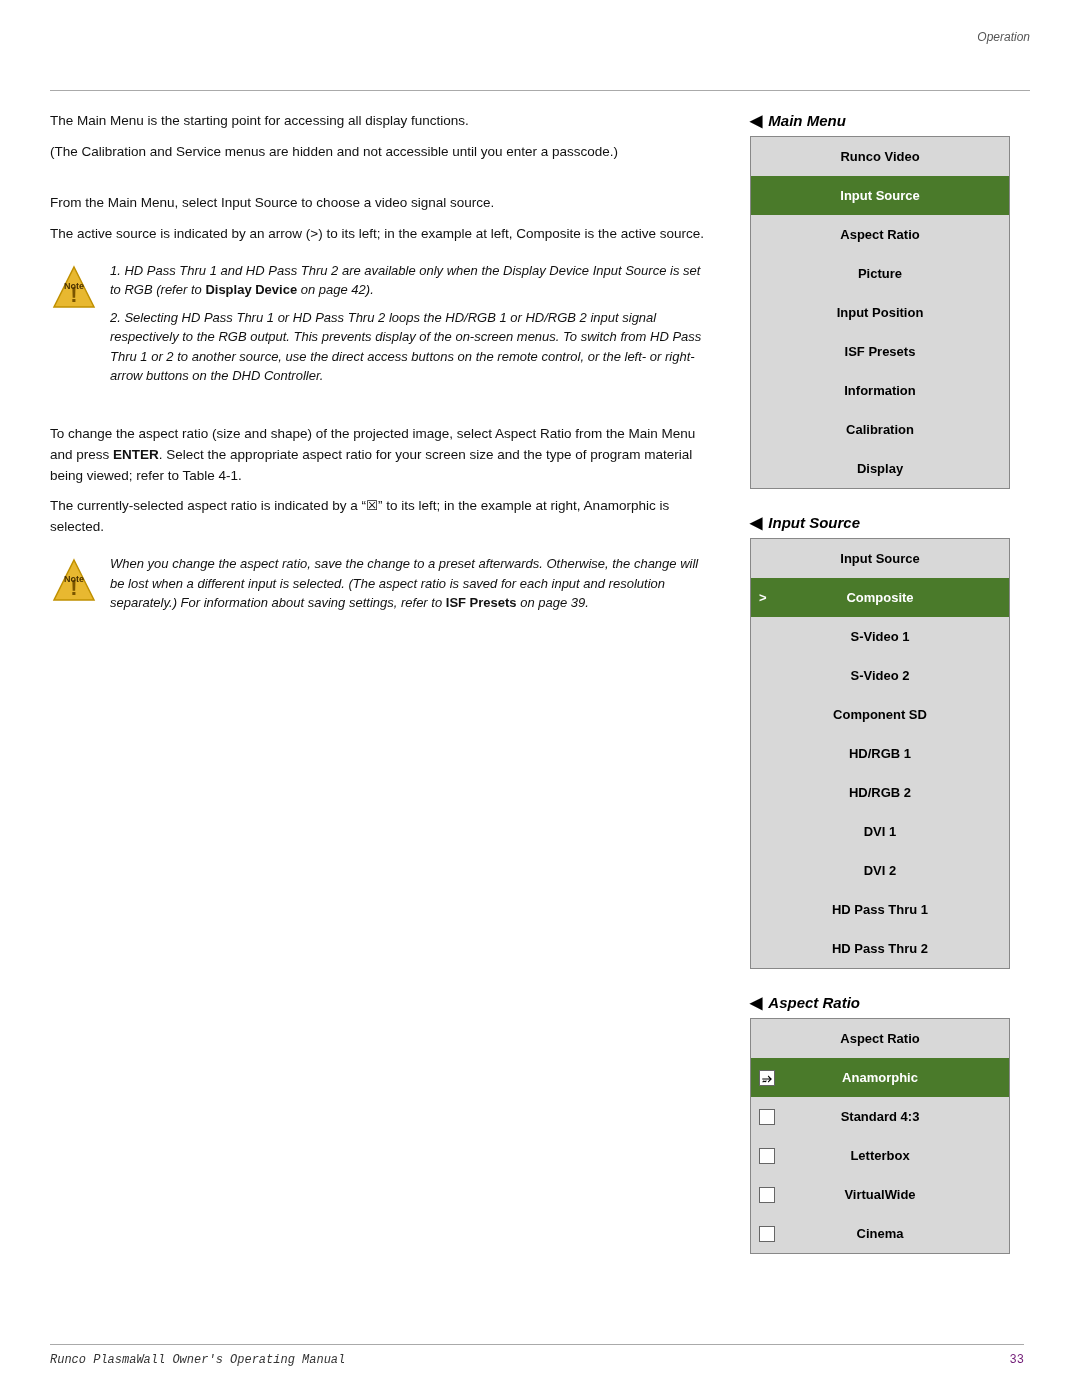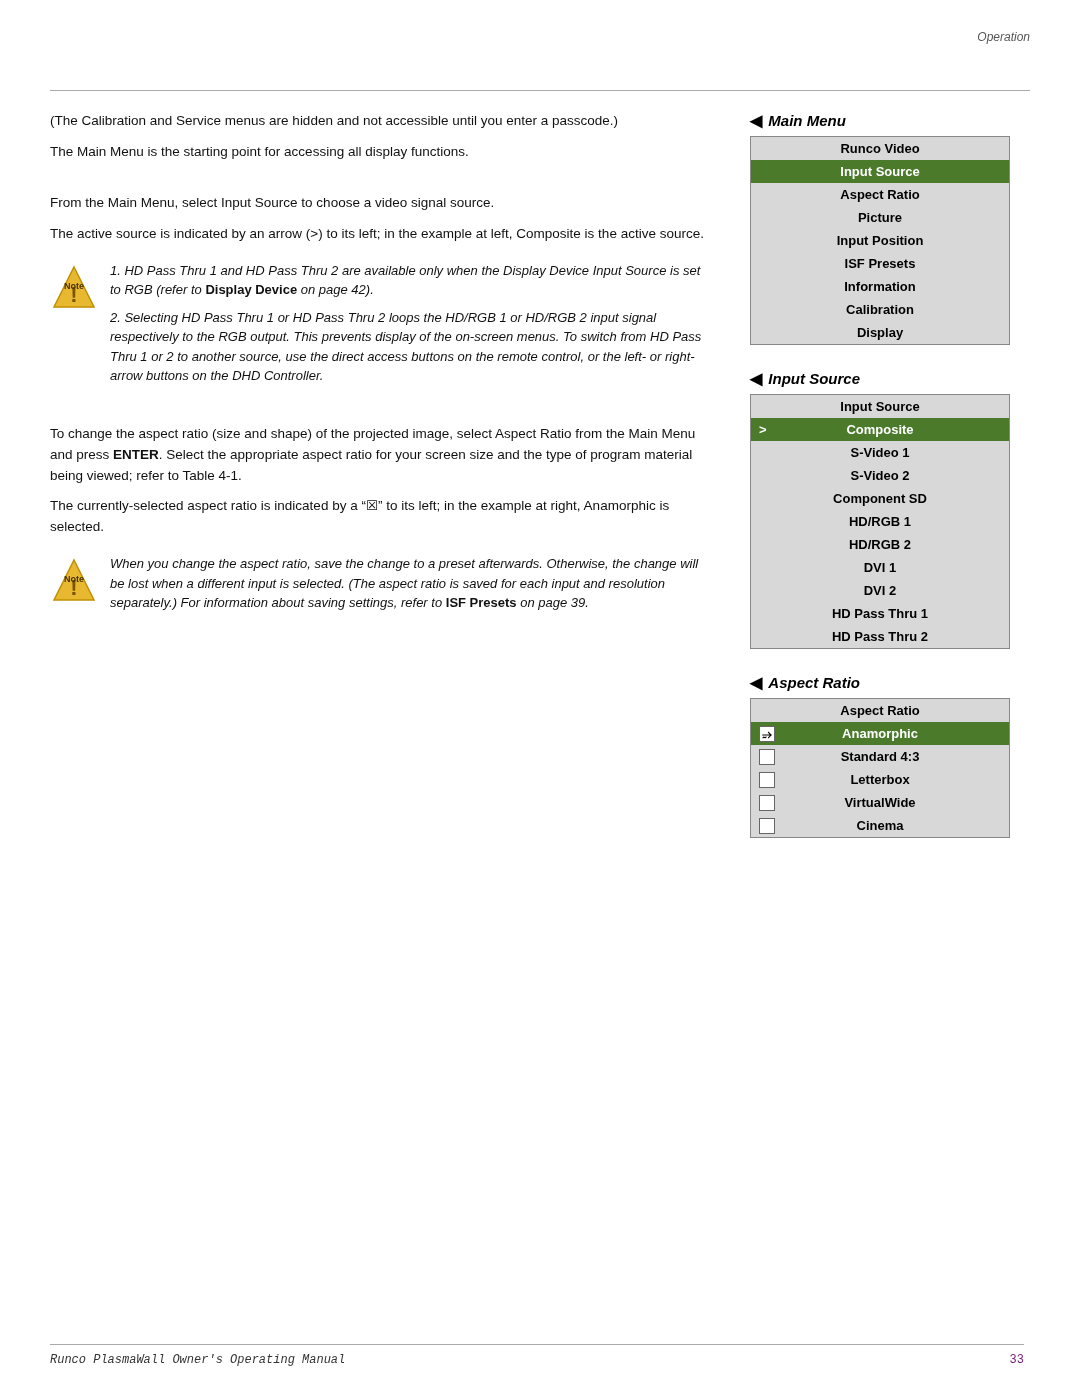--- a/index.html
+++ b/index.html
@@ -117,21 +117,21 @@
     }
 
     .menu-panel {
       border: 1.5px solid #888;
       background: #d8d8d8;
       margin-bottom: 24px;
       width: 260px;
     }
 
     .menu-panel-row {
-      padding: 4px 10px;
+      padding: 12px 10px;
       font-size: 13px;
       font-weight: bold;
       text-align: center;
       position: relative;
       display: flex;
       align-items: center;
       justify-content: center;
     }
 
     .menu-panel-row.highlight-green {
@@ -193,22 +193,22 @@
 
   <div class="operation-label">Operation</div>
 
   <hr class="top-rule">
 
   <div class="content-layout">
 
     <div class="left-col">
 
       <div class="section-block">
+        <p class="body-text">The Main Menu is the starting point for accessing all display functions.</p>
         <p class="body-text">(The Calibration and Service menus are hidden and not accessible until you enter a passcode.)</p>
-        <p class="body-text">The Main Menu is the starting point for accessing all display functions.</p>
       </div>
 
       <div class="section-block">
         <p class="body-text">From the Main Menu, select Input Source to choose a video signal source.</p>
         <p class="body-text">The active source is indicated by an arrow (&gt;) to its left; in the example at left, Composite is the active source.</p>
 
         <div class="note-block">
           <svg class="note-icon" viewBox="0 0 48 48" xmlns="http://www.w3.org/2000/svg">
             <polygon points="24,4 44,44 4,44" fill="#e8b830" stroke="#c09000" stroke-width="1.5"></polygon>
             <text x="24" y="39" text-anchor="middle" font-size="22" font-weight="bold" fill="#7a5500" font-family="Arial">!</text>

